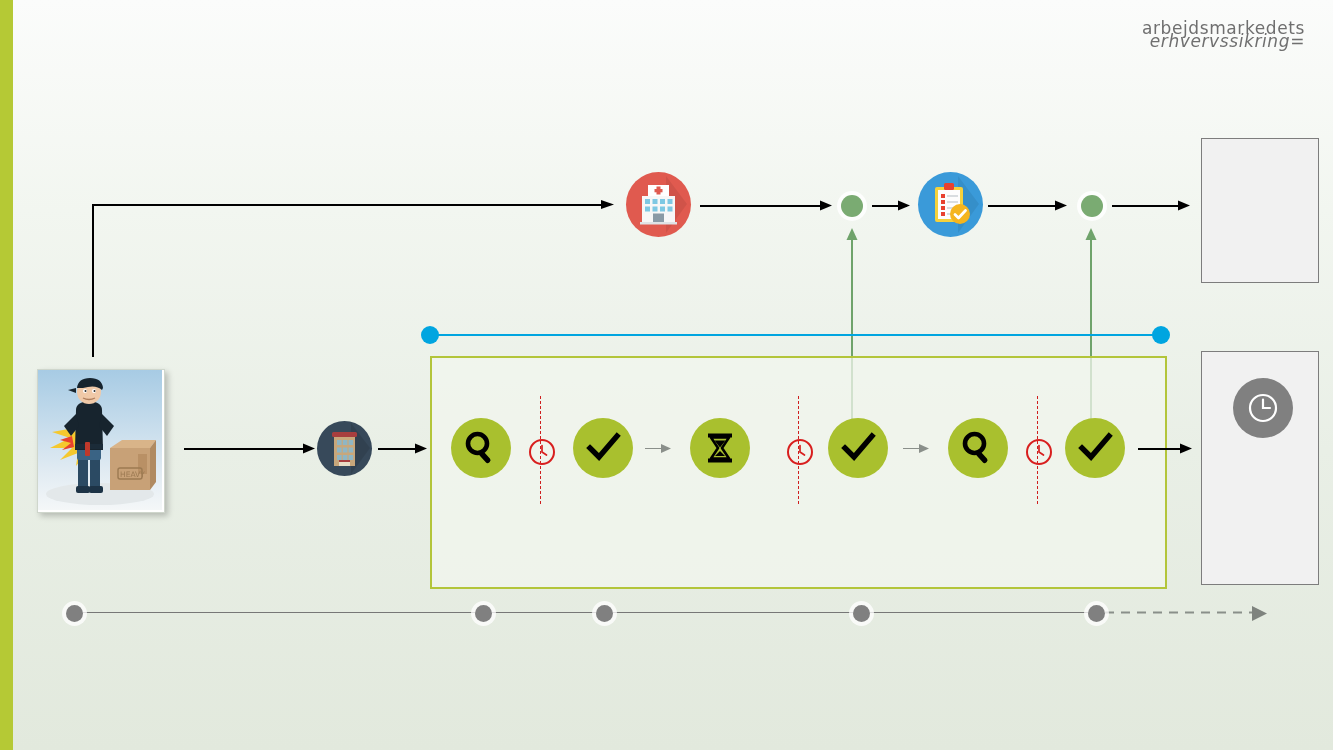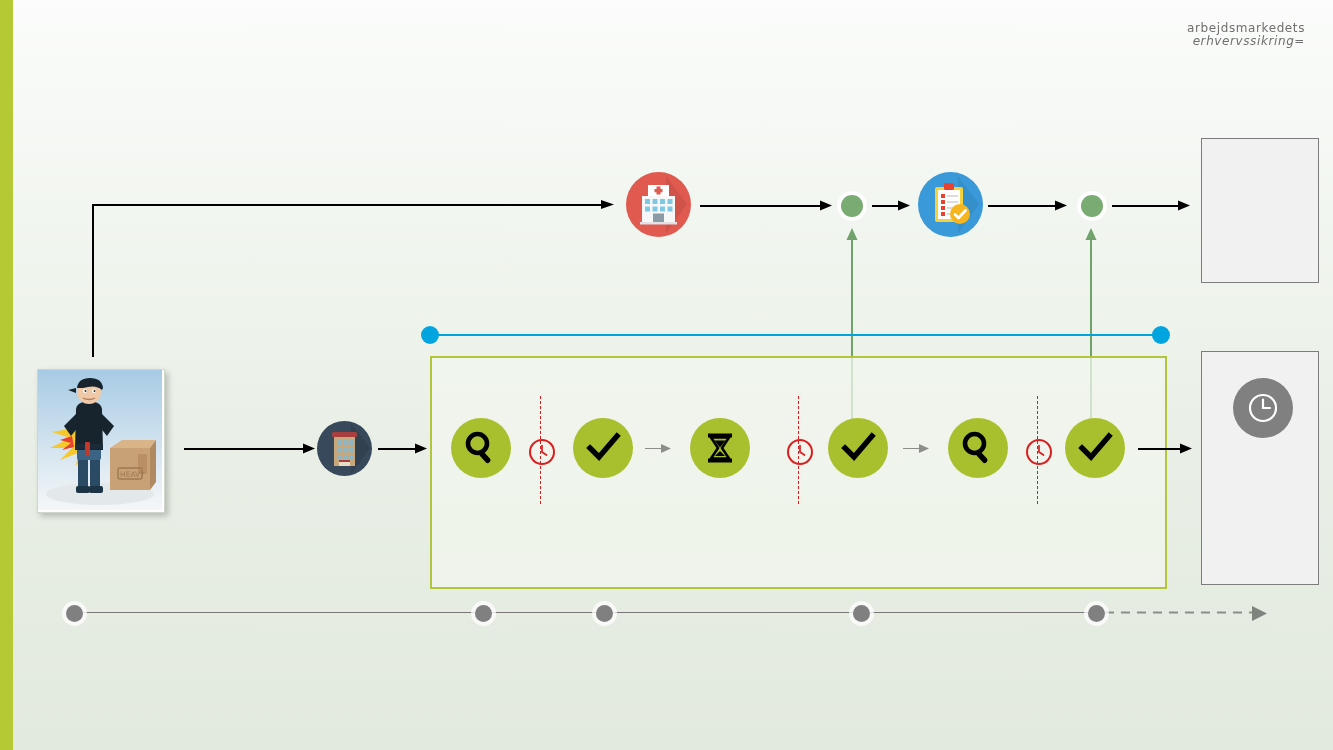--- a/index.html
+++ b/index.html
@@ -11,21 +11,21 @@
     position:relative;
   }
   #stage{position:absolute;left:0;top:0;width:1333px;height:750px;}
 
   
   .left-bar{position:absolute;left:0;top:0;width:13px;height:750px;background:#b5c935;}
 
   
   .brand{
     position:absolute;right:28px;top:22px;text-align:right;
-    color:#6f6f6f;font-size:12px;letter-spacing:.6px;line-height:13px;
+    color:#6f6f6f;font-size:17px;letter-spacing:.6px;line-height:13px;
     font-family:"DejaVu Sans", sans-serif;
   }
   .brand .l2{padding-left:22px;font-style:italic;}
   .brand .eq{color:#6f6f6f;}
 
   
   .abs{position:absolute;}
 
   
   .circ{position:absolute;border-radius:50%;display:flex;align-items:center;justify-content:center;}

